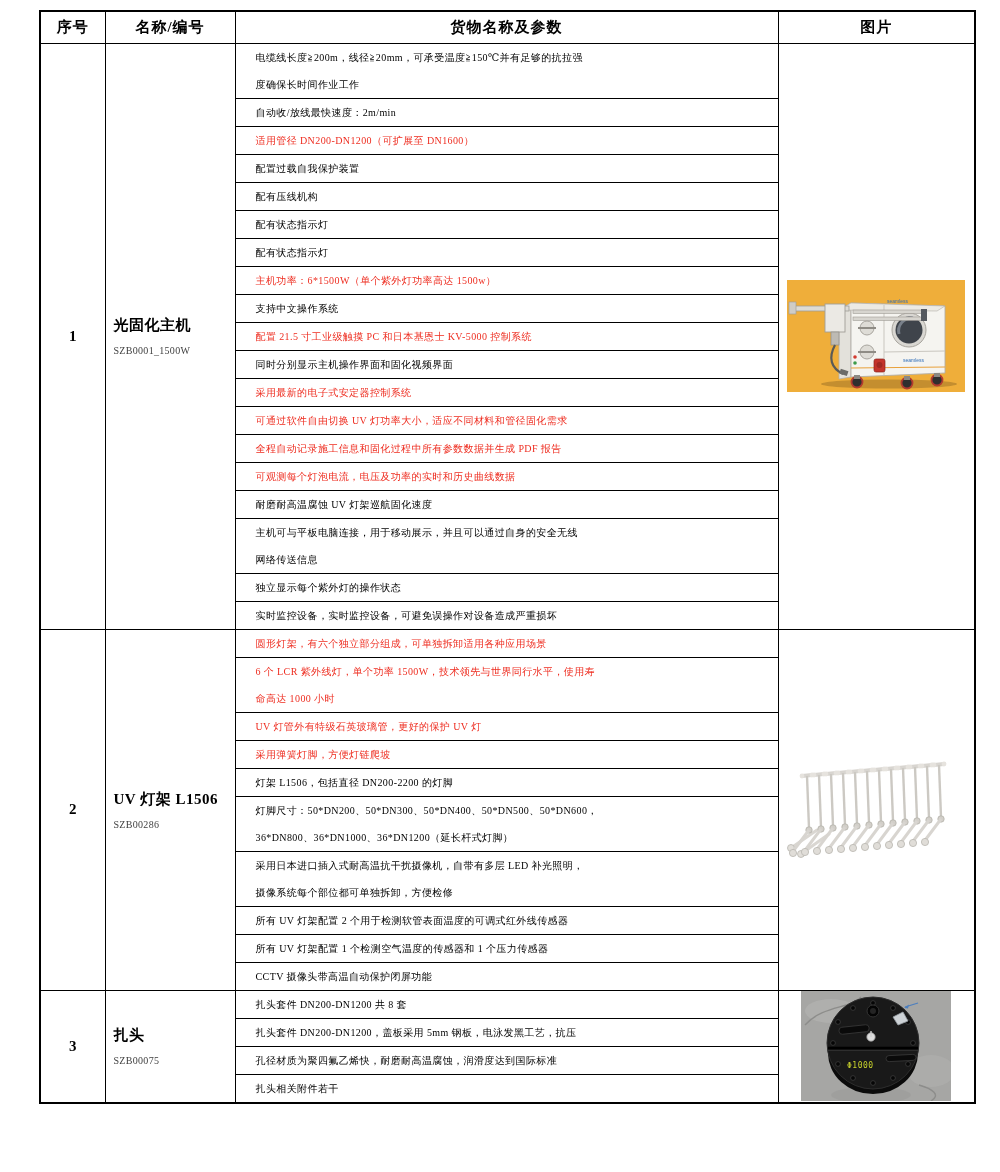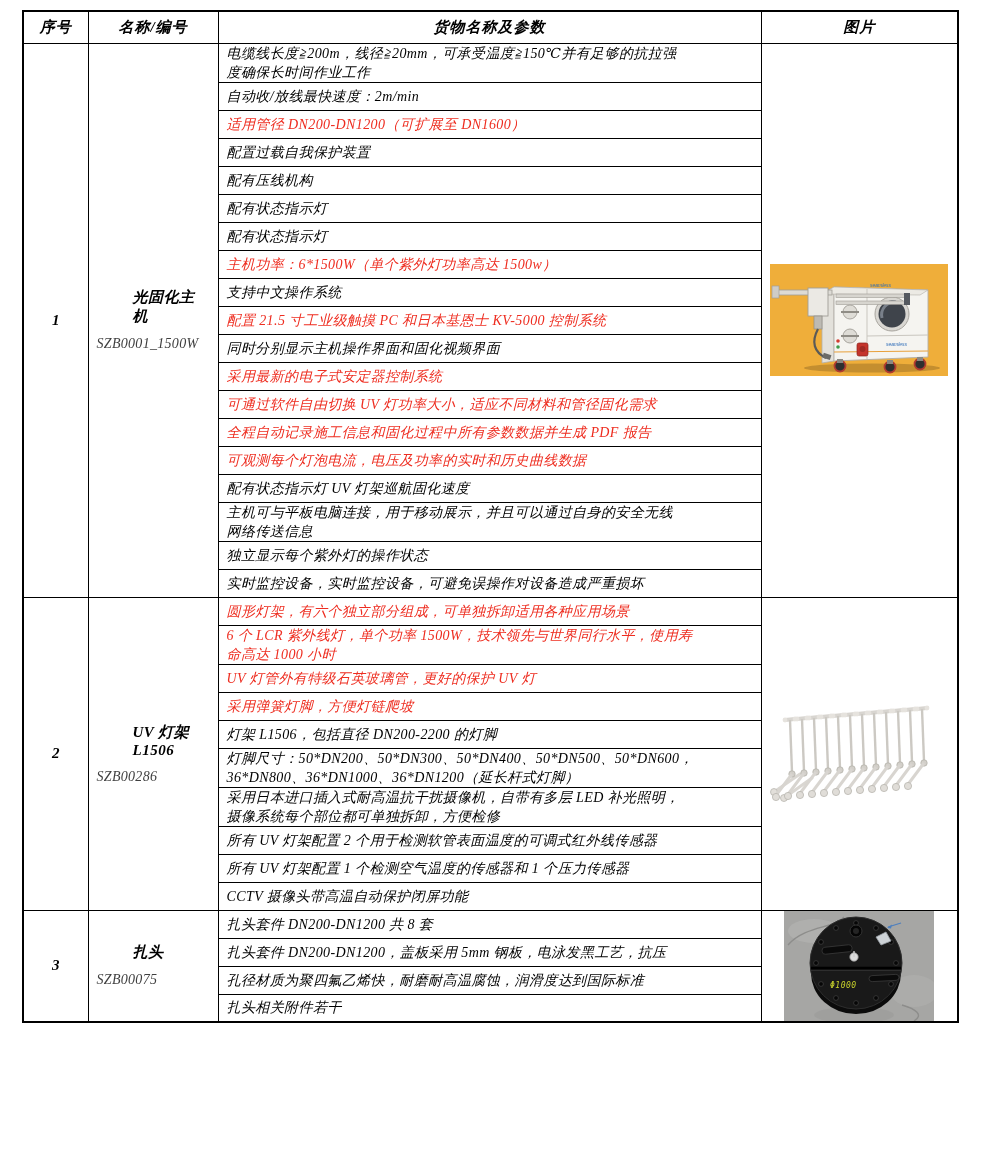--- a/index.html
+++ b/index.html
@@ -6,45 +6,44 @@
     --red-text:#ee2d20;
     --code-color:#3f3f3f;
     --border-color:#000000;
   }
   html,body{margin:0;padding:0;}
   body{
     width:1000px;height:1172px;background:#ffffff;position:relative;
     font-family:"Liberation Serif","DejaVu Serif",serif;color:#000;
   }
   .doc-table{
-    position:absolute;left:22px;top:10px;width:935px;
+    position:absolute;left:39px;top:10px;width:935px;
     border-collapse:collapse;table-layout:fixed;
     border:2px solid var(--border-color);
-    font-style:italic;
   }
   .doc-table th,.doc-table td{
     border:1px solid var(--border-color);
     box-sizing:border-box;
   }
   .doc-table th{
     height:32px;font-size:15px;font-weight:bold;text-align:center;
     letter-spacing:1px;padding:0;
   }
   td.c-idx{
     text-align:center;vertical-align:middle;
     font-weight:bold;font-size:15px;
   }
   td.c-name{
     vertical-align:middle;padding:0 8px;font-size:15px;
   }
-  .name-line{font-weight:bold;letter-spacing:.5px;margin-left:36px;}
-  .code-line{margin-top:10px;color:var(--code-color);font-size:14px;letter-spacing:.3px;}
+  .name-line{font-weight:bold;letter-spacing:.5px;}
+  .code-line{margin-top:10px;color:var(--code-color);font-size:10px;letter-spacing:.3px;}
   td.c-param{
-    font-size:14px;line-height:19px;height:28px;
-    padding:0 8px;vertical-align:middle;
+    font-size:10px;line-height:27px;height:28px;
+    padding:0 20px;vertical-align:middle;
     white-space:pre-wrap;word-break:break-all;overflow:hidden;
     letter-spacing:.4px;
   }
   td.c-param.red{color:var(--red-text);margin-left:41px;}
   td.c-img{
     vertical-align:middle;padding:0;overflow:hidden;
   }
   td.c-img svg{display:block;margin:0 auto;}
 </style>
 </head>
@@ -164,21 +163,21 @@
       <tr>
         <td class="c-param red">可通过软件自由切换 UV 灯功率大小，适应不同材料和管径固化需求</td>
       </tr>
       <tr>
         <td class="c-param red">全程自动记录施工信息和固化过程中所有参数数据并生成 PDF 报告</td>
       </tr>
       <tr>
         <td class="c-param red">可观测每个灯泡电流，电压及功率的实时和历史曲线数据</td>
       </tr>
       <tr>
-        <td class="c-param">配有状态指示灯 UV 灯架巡航固化速度</td>
+        <td class="c-param">耐磨耐高温腐蚀 UV 灯架巡航固化速度</td>
       </tr>
       <tr>
         <td class="c-param">主机可与平板电脑连接，用于移动展示，并且可以通过自身的安全无线
 网络传送信息</td>
       </tr>
       <tr>
         <td class="c-param">独立显示每个紫外灯的操作状态</td>
       </tr>
       <tr>
         <td class="c-param">实时监控设备，实时监控设备，可避免误操作对设备造成严重损坏</td>

